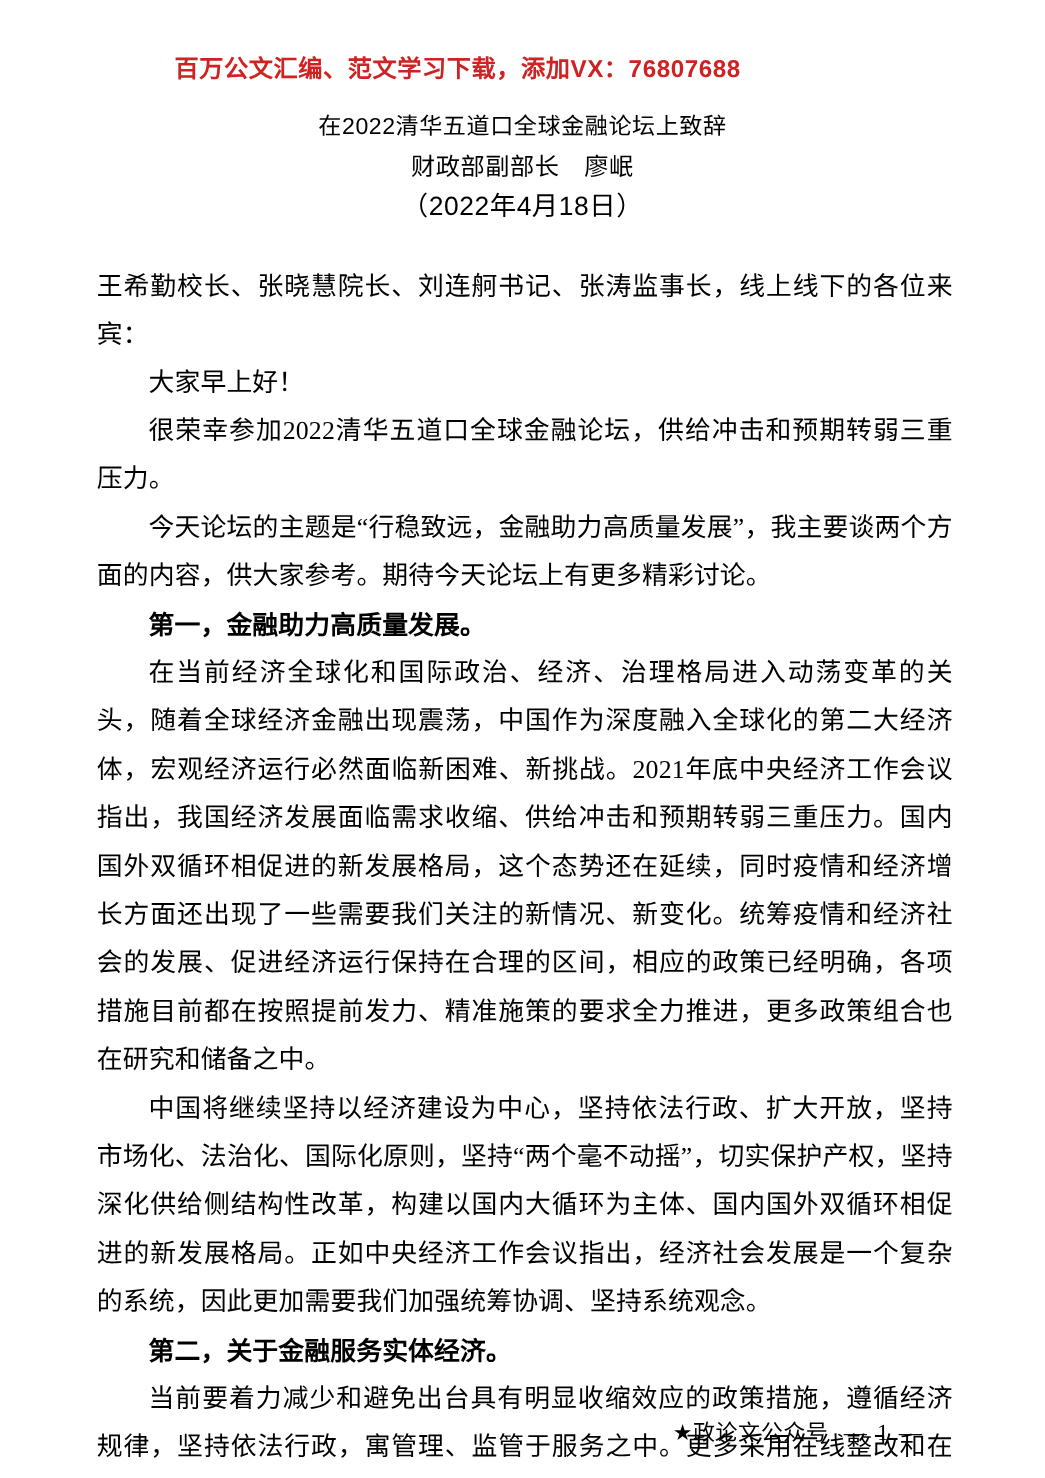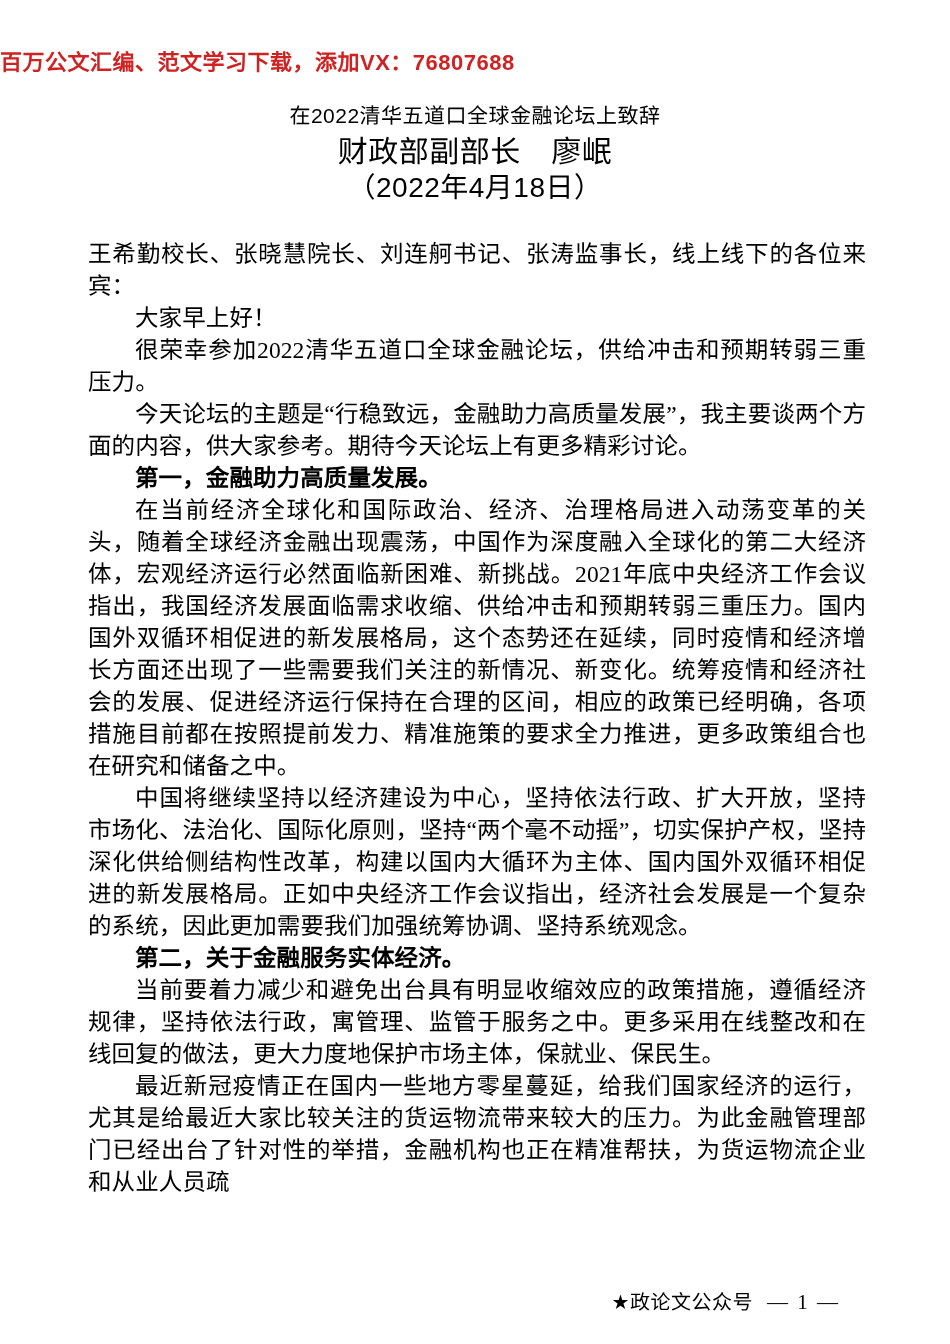--- a/index.html
+++ b/index.html
@@ -19,21 +19,21 @@
     font-family: "Liberation Sans", "DejaVu Sans", sans-serif;
     color: #000000;
   }
 
   
   .watermark {
     position: absolute;
     top: 44px;
     left: 0;
     width: 832px;
-    text-align: left;
+    text-align: center;
     font-size: 22px;
     font-weight: 700;
     letter-spacing: 0.5px;
     color: #cf2222;
     white-space: nowrap;
   }
 
   
   .title-block {
     position: absolute;
@@ -45,37 +45,37 @@
   .title-line {
     font-size: 25px;
     line-height: 36px;
     letter-spacing: 0.5px;
     white-space: nowrap;
   }
   .title-line.main {
     font-size: 21px;
   }
   .title-line.byline {
-    font-size: 30px;
+    font-size: 22px;
   }
   .title-line.date {
-    font-size: 28px;
+    font-size: 24px;
   }
 
   
   .body-area {
     position: absolute;
     top: 238px;
     left: 88px;
     width: 778px;
   }
 
   .para {
     font-size: 23.5px;
-    line-height: 32px;
+    line-height: 44px;
     text-align: justify;
     text-justify: inter-ideograph;
     letter-spacing: 0.1px;
     margin: 0;
     word-break: break-all;
   }
   .para.indent {
     text-indent: 2em;
     font-family: Liberation Serif, serif;
   }

